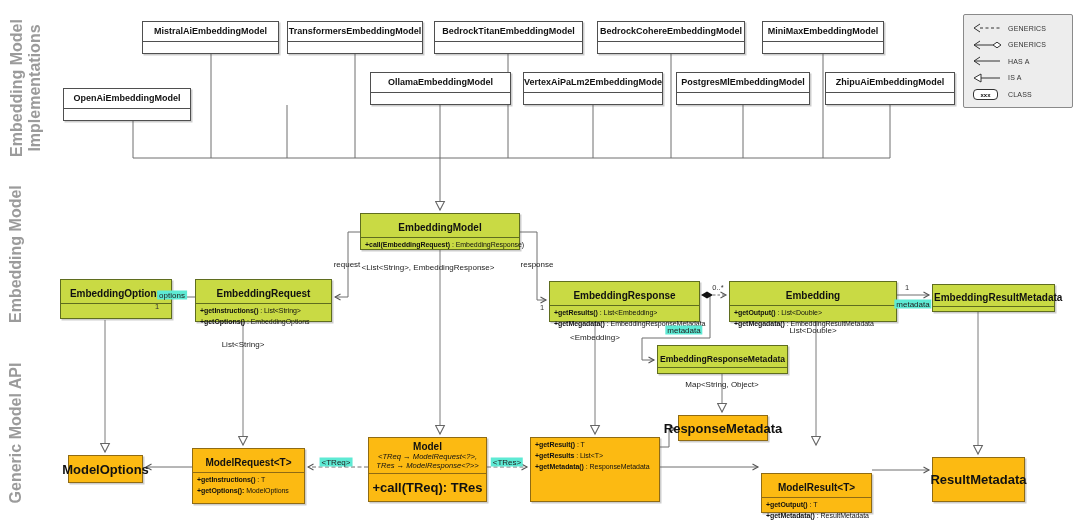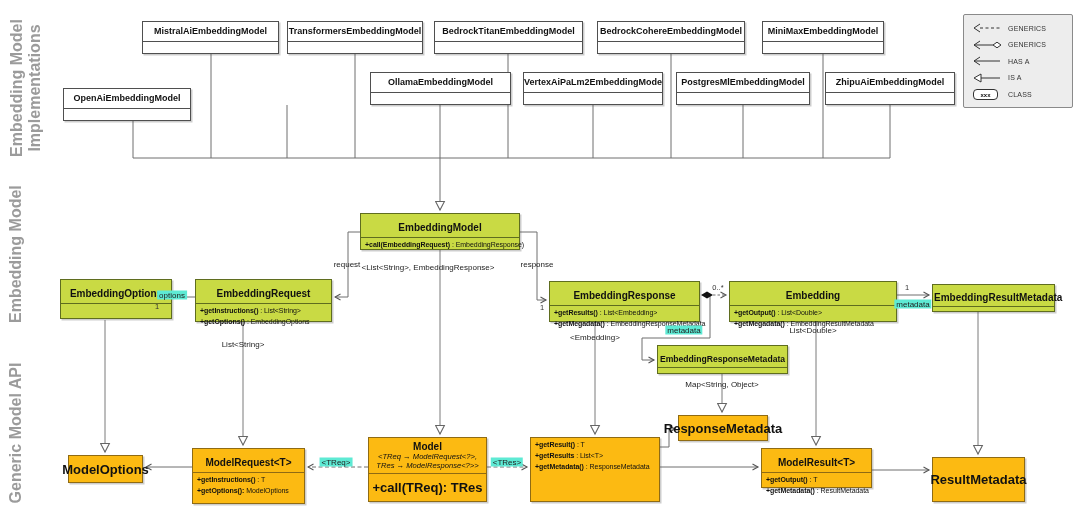--- a/index.html
+++ b/index.html
@@ -257,21 +257,21 @@
       <div><span class="sig">+getResult()</span><span> : T</span></div>
       <div><span class="sig">+getResults</span><span> : List&lt;T&gt;</span></div>
       <div><span class="sig">+getMetadata()</span><span> : ResponseMetadata</span></div>
     </div>
   </div>
 
   <div class="box obox solo" style="left:678px;top:415px;width:90px;height:26px;">
     <span>ResponseMetadata</span>
   </div>
 
-  <div class="box obox" style="left:761px;top:448px;width:111px;height:40px;">
+  <div class="box obox" style="left:761px;top:473px;width:111px;height:40px;">
     <div class="hdr"><span class="t">ModelResult&lt;T&gt;</span></div>
     <div class="methods">
       <div><span class="sig">+getOutput()</span><span> : T</span></div>
       <div><span class="sig">+getMetadata()</span><span> : ResultMetadata</span></div>
     </div>
   </div>
 
   <div class="box obox solo" style="left:932px;top:457px;width:93px;height:45px;">
     <span>ResultMetadata</span>
   </div>

